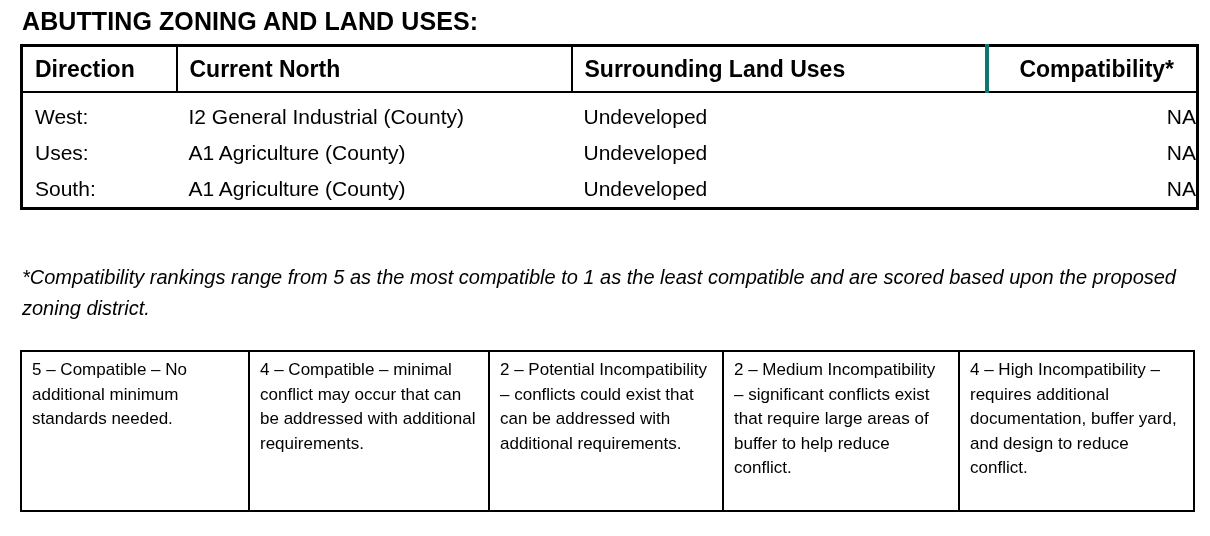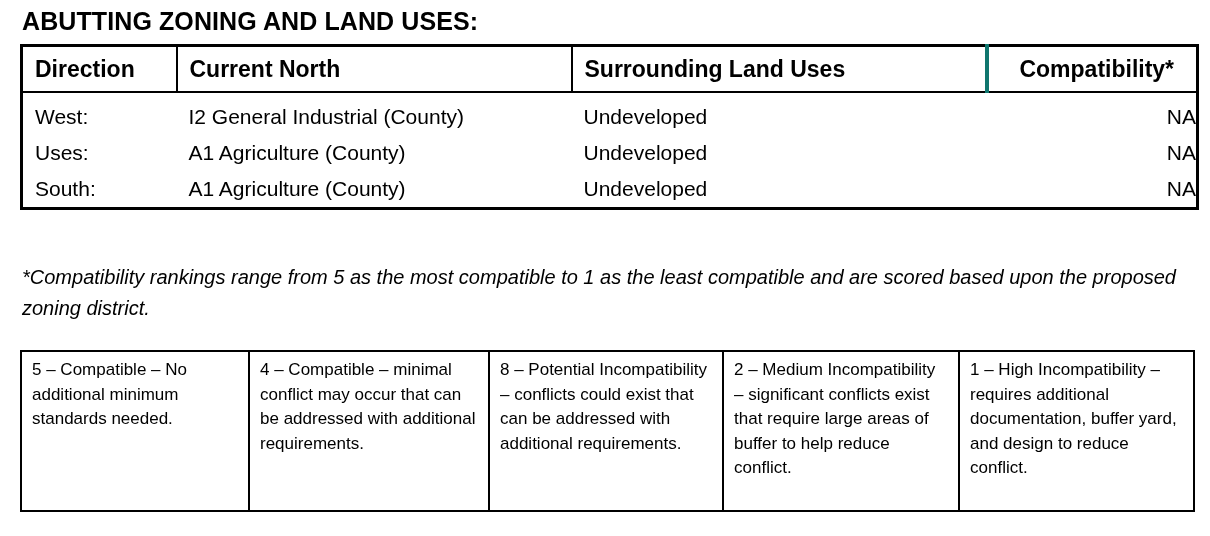--- a/index.html
+++ b/index.html
@@ -169,20 +169,20 @@
       <col style="width:228px">
       <col style="width:240px">
       <col style="width:234px">
       <col style="width:236px">
       <col style="width:235px">
     </colgroup>
     <tbody>
       <tr>
         <td>5 – Compatible – No additional minimum standards needed.</td>
         <td>4 – Compatible  – minimal conflict may occur that can be addressed with additional requirements.</td>
-        <td>8 – Potential Incompatibility – conflicts could exist that can be addressed with additional requirements.</td>
+        <td>2 – Potential Incompatibility – conflicts could exist that can be addressed with additional requirements.</td>
         <td>2 – Medium Incompatibility – significant conflicts exist that require large areas of buffer to help reduce conflict.</td>
-        <td>1 – High Incompatibility – requires additional documentation, buffer yard, and design to reduce conflict.</td>
+        <td>4 – High Incompatibility – requires additional documentation, buffer yard, and design to reduce conflict.</td>
       </tr>
     </tbody>
   </table>
 
 </div>
 
 </body></html>

